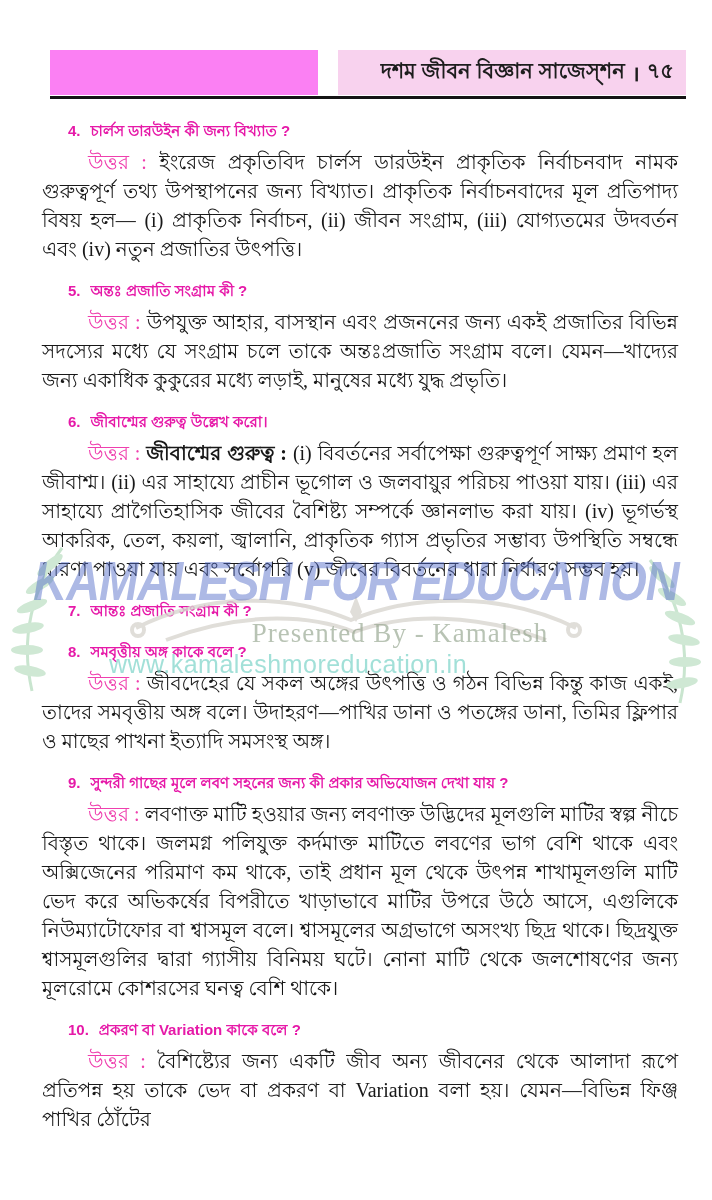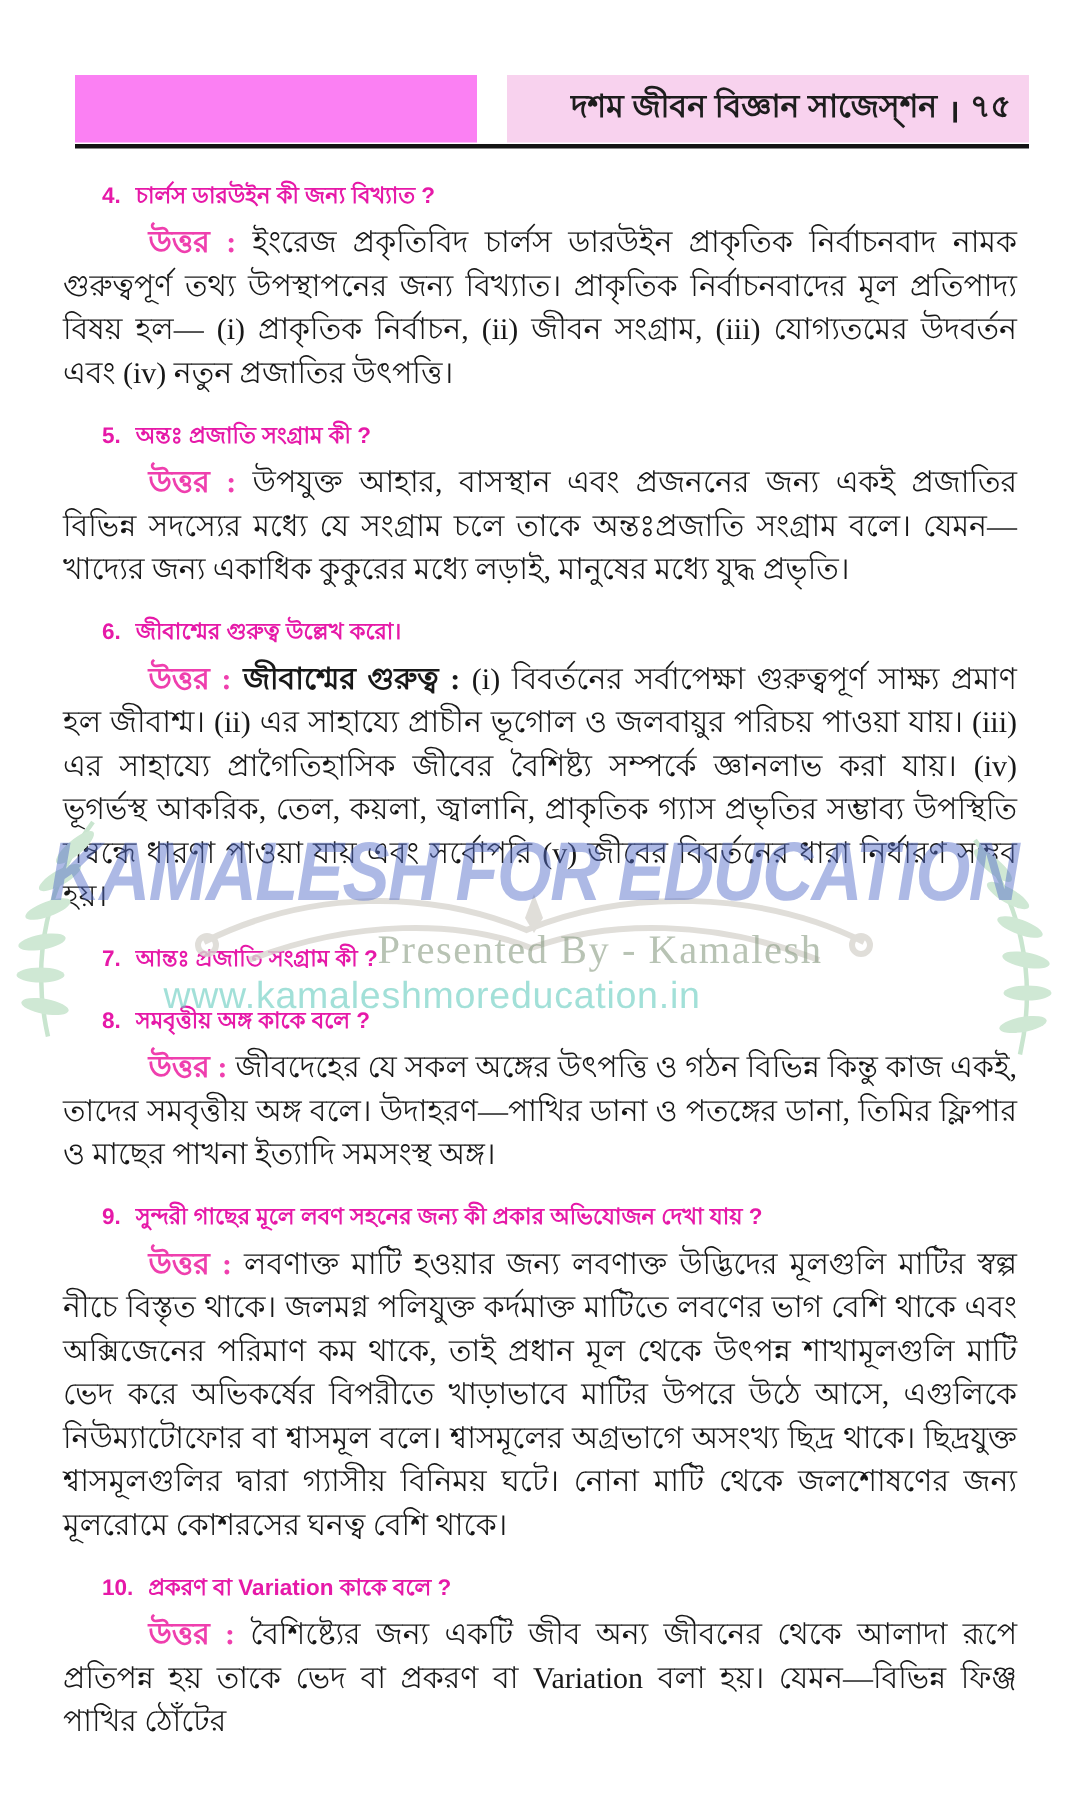--- a/index.html
+++ b/index.html
@@ -44,21 +44,21 @@
     line-height:28px;
   }
   .q-num{margin-right:10px;}
   .ans{
     margin:0;
     font-size:20px;
     line-height:29px;
     text-align:justify;
     text-indent:46px;
   }
-  .ans-label{color:#ef3fae;font-weight:bold;margin-left:11px;}
+  .ans-label{color:#ef3fae;font-weight:normal;}
   .ans b{font-weight:bold;}
   
   .wm-layer{position:absolute;inset:0;pointer-events:none;}
   .wm-main{
     position:absolute;top:548px;left:0;width:712px;
     text-align:center;
     font-family:"Liberation Sans", sans-serif;
     font-style:italic;font-weight:bold;
     font-size:47px;letter-spacing:-1px;white-space:nowrap;
     color:rgba(84,109,201,0.48);

